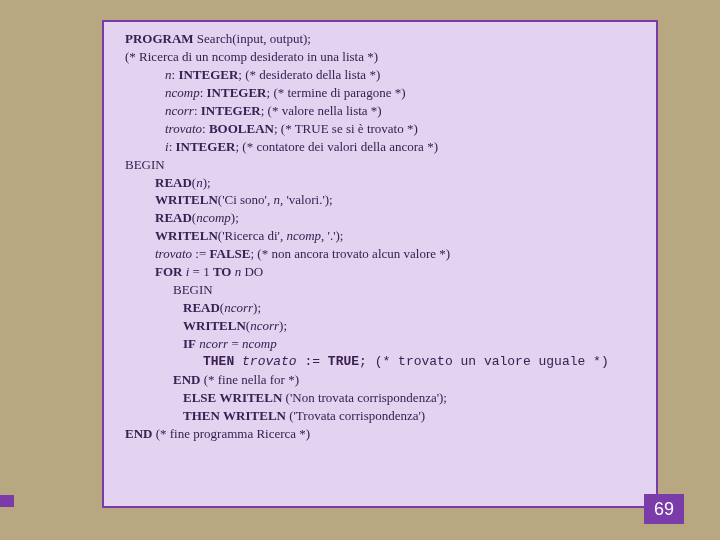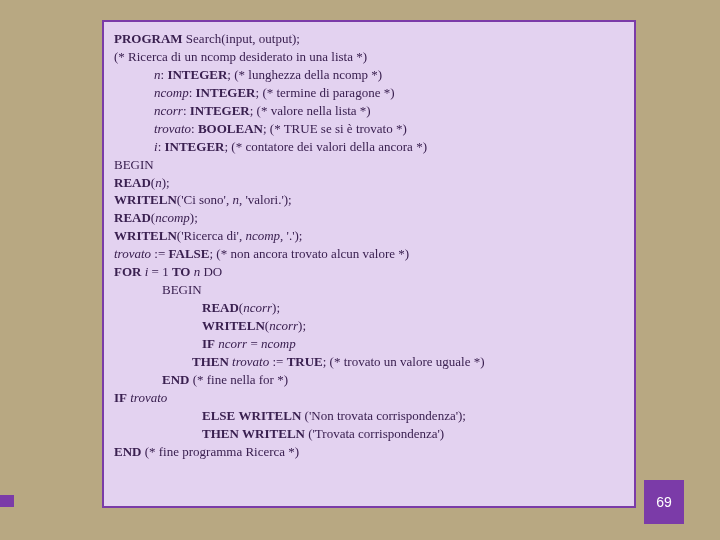--- a/index.html
+++ b/index.html
@@ -13,80 +13,79 @@
     overflow: hidden;
   }
   .code-box {
     position: absolute;
     top: 20px;
     left: 102px;
     width: 510px;
     height: 468px;
     background: #e3d2f0;
     border: 2px solid #7b3ba8;
-    padding: 8px 10px;
+    padding: 8px 21px;
     font-size: 13px;
     line-height: 1.38;
     color: #3a2050;
   }
   .kw { font-weight: bold; }
   .it { font-style: italic; }
   .ind1 { margin-left: 40px; }
-  .ind2 { }
+  .ind2 { margin-left: 30px; }
   .ind3 { margin-left: 48px; }
-  .ind4 { margin-left: 88px; }
-  .ind5 { margin-left: 78px; }
+  .ind4 { margin-left: 58px; }
+  .ind5 { margin-left: 78px; font-family: Liberation Mono, monospace; }
   .line { white-space: nowrap; }
   .page-num {
     position: absolute;
     bottom: 16px;
     right: 36px;
     width: 40px;
-    height: 44px;
+    height: 30px;
     background: #7b3ba8;
     color: #fff;
-    font-size: 14px;
+    font-size: 18px;
     display: flex;
     align-items: center;
     justify-content: center;
     font-family: Arial, sans-serif;
   }
   .accent {
     position: absolute;
     left: 0;
     top: 495px;
     width: 14px;
     height: 12px;
     background: #7b3ba8;
   }
 </style>
 </head>
 <body>
 
 <div class="code-box">
   <div class="line"><span class="kw">PROGRAM</span><span> Search(input, output);</span></div>
   <div class="line">(* Ricerca di un ncomp desiderato in una lista *)</div>
-  <div class="line ind1"><span class="it">n</span><span>: </span><span class="kw">INTEGER</span><span>;  (* lunghezza della ncomp *)</span></div>
+  <div class="line ind1"><span class="it">n</span><span>: </span><span class="kw">INTEGER</span><span>;  (* desiderato della lista *)</span></div>
   <div class="line ind1"><span class="it">ncomp</span><span>: </span><span class="kw">INTEGER</span><span>;  (* termine di paragone *)</span></div>
   <div class="line ind1"><span class="it">ncorr</span><span>: </span><span class="kw">INTEGER</span><span>;  (* valore nella lista *)</span></div>
   <div class="line ind1"><span class="it">trovato</span><span>: </span><span class="kw">BOOLEAN</span><span>; (* TRUE se si è trovato *)</span></div>
   <div class="line ind1"><span class="it">i</span><span>: </span><span class="kw">INTEGER</span><span>; (* contatore dei valori della ancora *)</span></div>
   <div class="line">BEGIN</div>
   <div class="line ind2"><span class="kw">READ</span><span>(</span><span class="it">n</span><span>);</span></div>
   <div class="line ind2"><span class="kw">WRITELN</span><span>('Ci sono', </span><span class="it">n</span><span>, 'valori.');</span></div>
   <div class="line ind2"><span class="kw">READ</span><span>(</span><span class="it">ncomp</span><span>);</span></div>
   <div class="line ind2"><span class="kw">WRITELN</span><span>('Ricerca di', </span><span class="it">ncomp</span><span>, '.');</span></div>
   <div class="line ind2"><span class="it">trovato</span><span> := </span><span class="kw">FALSE</span><span>;  (* non ancora trovato alcun valore *)</span></div>
   <div class="line ind2"><span class="kw">FOR</span><span> </span><span class="it">i</span><span> = 1 </span><span class="kw">TO</span><span> </span><span class="it">n</span><span> DO</span></div>
   <div class="line ind3">BEGIN</div>
   <div class="line ind4"><span class="kw">READ</span><span>(</span><span class="it">ncorr</span><span>);</span></div>
   <div class="line ind4"><span class="kw">WRITELN</span><span>(</span><span class="it">ncorr</span><span>);</span></div>
   <div class="line ind4"><span class="kw">IF</span><span> </span><span class="it">ncorr</span><span> = </span><span class="it">ncomp</span></div>
   <div class="line ind5"><span class="kw">THEN</span><span> </span><span class="it">trovato</span><span> := </span><span class="kw">TRUE</span><span>; (* trovato un valore uguale *)</span></div>
   <div class="line ind3"><span class="kw">END</span><span>  (* fine nella for *)</span></div>
-  <div class="line ind2"><span class="kw">IF</span><span> </span><span class="it">trovato</span></div>
   <div class="line ind4"><span class="kw">ELSE</span><span> </span><span class="kw">WRITELN</span><span> ('Non trovata corrispondenza');</span></div>
   <div class="line ind4"><span class="kw">THEN</span><span> </span><span class="kw">WRITELN</span><span> ('Trovata corrispondenza')</span></div>
   <div class="line"><span class="kw">END</span><span> (* fine programma Ricerca *)</span></div>
 </div>
 
 <div class="page-num">69</div>
 <div class="accent"></div>
 
 </body></html>

